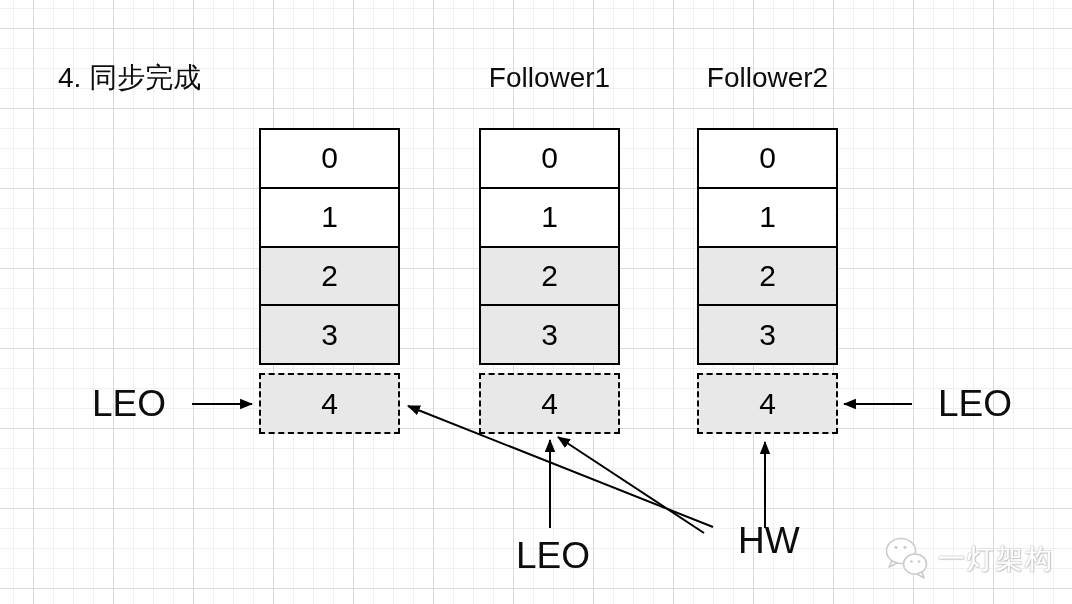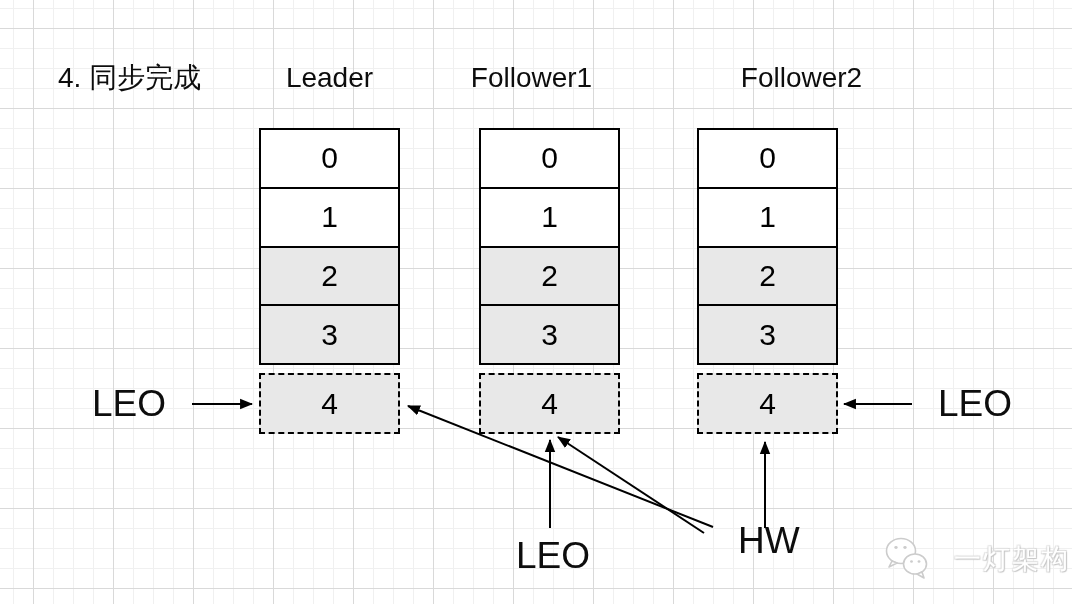--- a/index.html
+++ b/index.html
@@ -52,33 +52,32 @@
   .overlay{
     position:absolute;left:0;top:0;pointer-events:none;
   }
   .watermark{
     position:absolute;left:882px;top:534px;
     display:flex;align-items:center;
   }
   .watermark-text{
     font-size:27px;letter-spacing:2px;color:#ffffff;
     text-shadow:1px 1px 1px #c6c6c6, -1px -1px 1px #e3e3e3, 1px -1px 1px #d9d9d9, -1px 1px 1px #d9d9d9;
-    margin-left:20px;white-space:nowrap;
+    margin-left:4px;white-space:nowrap;
   }
 </style>
 </head>
 <body>
 
 <div class="canvas">
 
   <div class="title">4. 同步完成</div>
 
-  <div class="col-header" style="left:259px">Leader</div>
-  <div class="col-header" style="left:461px">Follower1</div>
-  <div class="col-header" style="left:731px">Follower2</div>
+  <div class="col-header" style="left:479px">Follower1</div>
+  <div class="col-header" style="left:697px">Follower2</div>
 
   <div class="log-column" style="left:259px">
     <div class="log-cell">0</div>
     <div class="log-cell">1</div>
     <div class="log-cell filled">2</div>
     <div class="log-cell filled">3</div>
   </div>
   <div class="dashed-cell" style="left:259px">4</div>
 
   <div class="log-column" style="left:479px">

